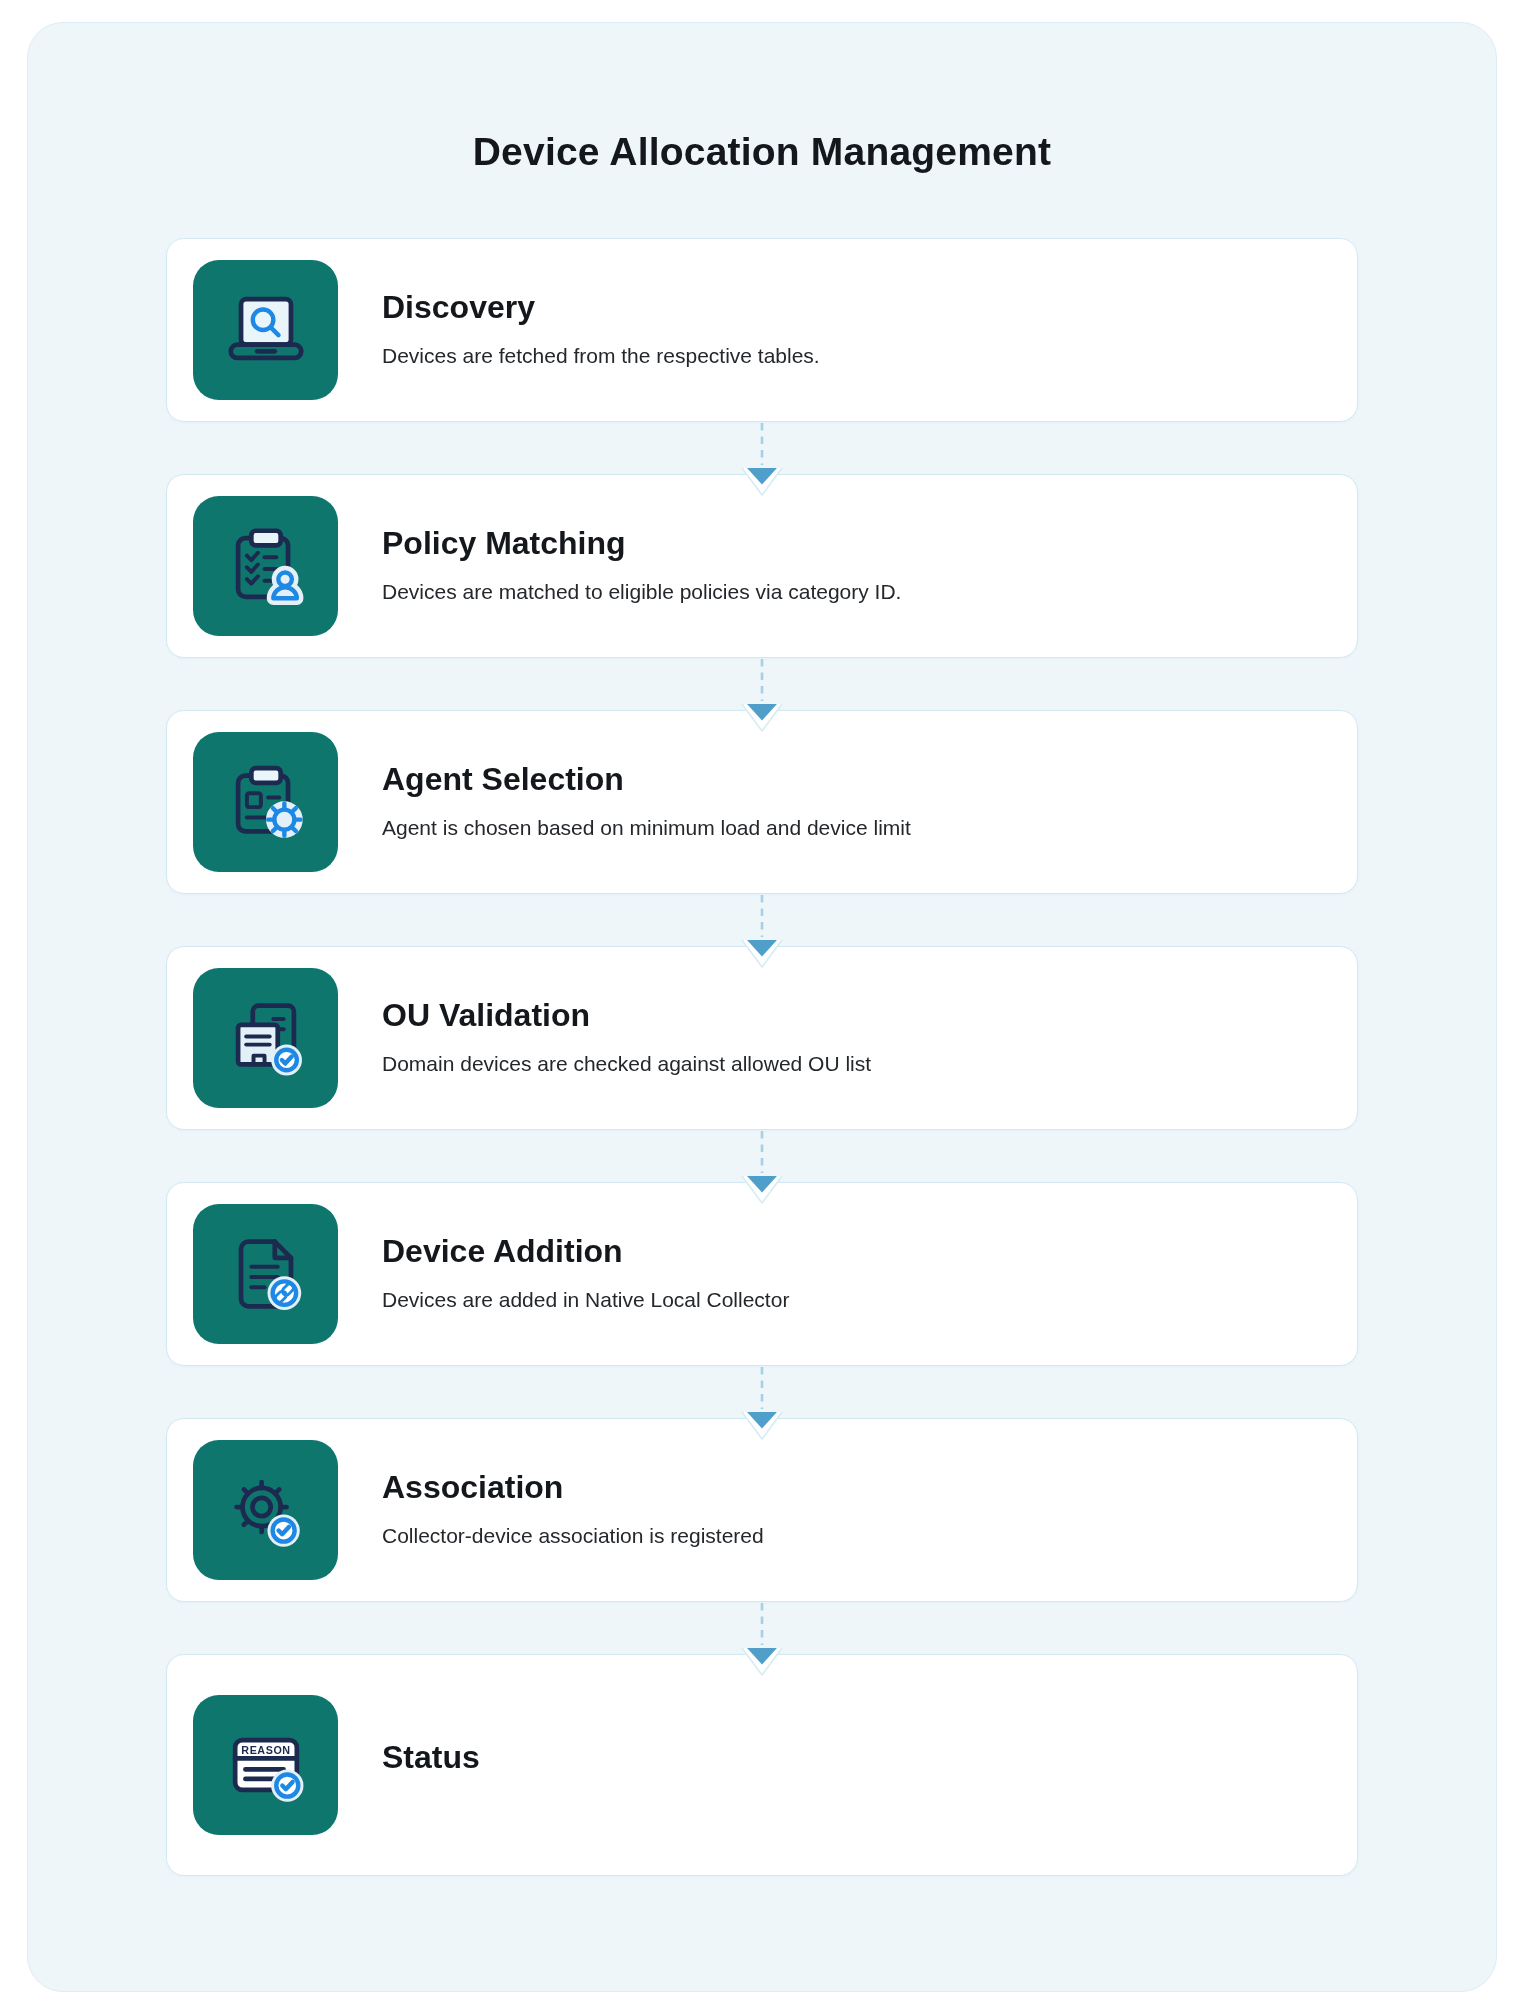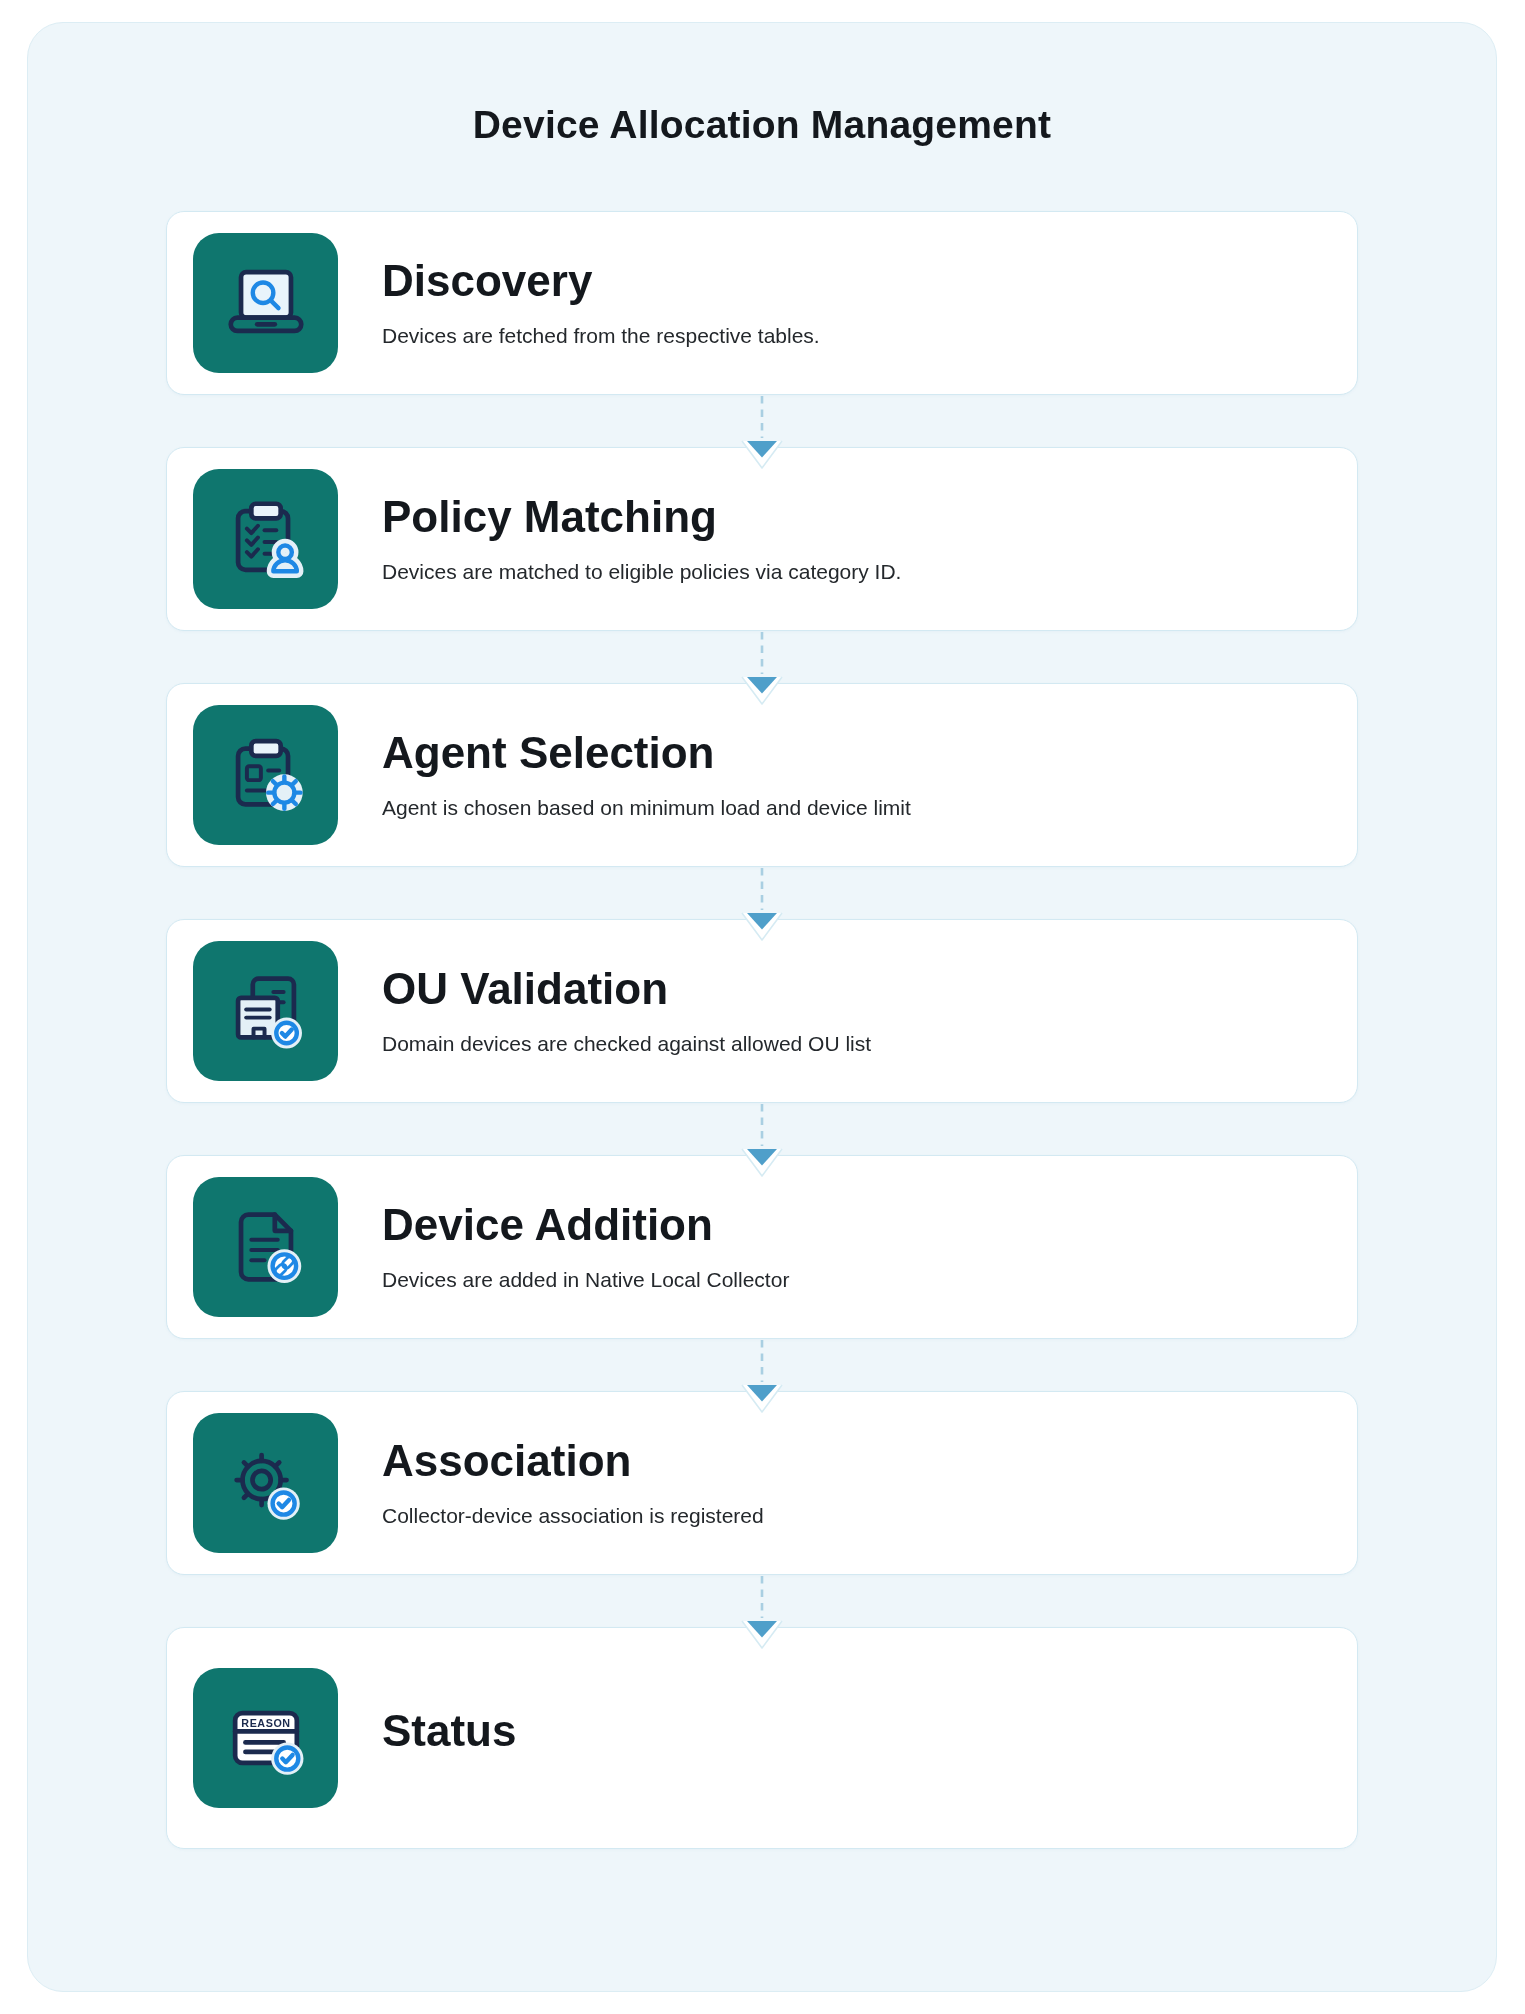--- a/index.html
+++ b/index.html
@@ -12,21 +12,21 @@
   .panel {
     position:absolute; left:27px; top:22px;
     width:1470px; height:1970px;
     box-sizing:border-box;
     background:#eef6fa;
     border:1px solid #dcedf4;
     border-radius:36px;
     overflow:hidden;
   }
   h1.title {
-    margin:0; padding-top:80px;
+    margin:0; padding-top:107px;
     text-align:center;
     font-size:39px; font-weight:700;
     color:#14181d; letter-spacing:.2px;
   }
   .flow { width:1192px; margin:64px auto 0; }
   .card {
     box-sizing:border-box;
     min-height:184px;
     background:#ffffff;
     border:1px solid #d3e9f2;
@@ -37,21 +37,21 @@
     box-shadow:0 1px 3px rgba(110,155,180,.06);
   }
   .flow .card:last-child { min-height:222px; }
   .icon-tile {
     flex:0 0 auto;
     width:145px; height:140px;
     border-radius:26px;
     background:#0f766e;
     display:flex; align-items:center; justify-content:center;
   }
-  .step-title { margin:0 0 15px; font-size:44px; font-weight:700; color:#14181d; }
+  .step-title { margin:0 0 15px; font-size:32px; font-weight:700; color:#14181d; }
   .step-desc { margin:0; font-size:21px; color:#24282c; line-height:1.42; white-space:pre-line; }
   .connector { height:52px; display:flex; justify-content:center; position:relative; z-index:3; }
   .connector svg { display:block; height:82px; margin-bottom:-30px; }
   .connector .dash { stroke:#a9cfe2; stroke-width:2.6; stroke-dasharray:7.5 6; fill:none; }
   .connector .notch { fill:#ffffff; stroke:#d6ebf3; stroke-width:1.6; stroke-linejoin:round; }
   .connector .head { fill:#4f9fca; stroke:none; }
 
   
   .ic { display:block; }
   .ic .sN  { stroke:#1b2a4e; stroke-width:3.2; fill:none; stroke-linecap:round; stroke-linejoin:round; }

